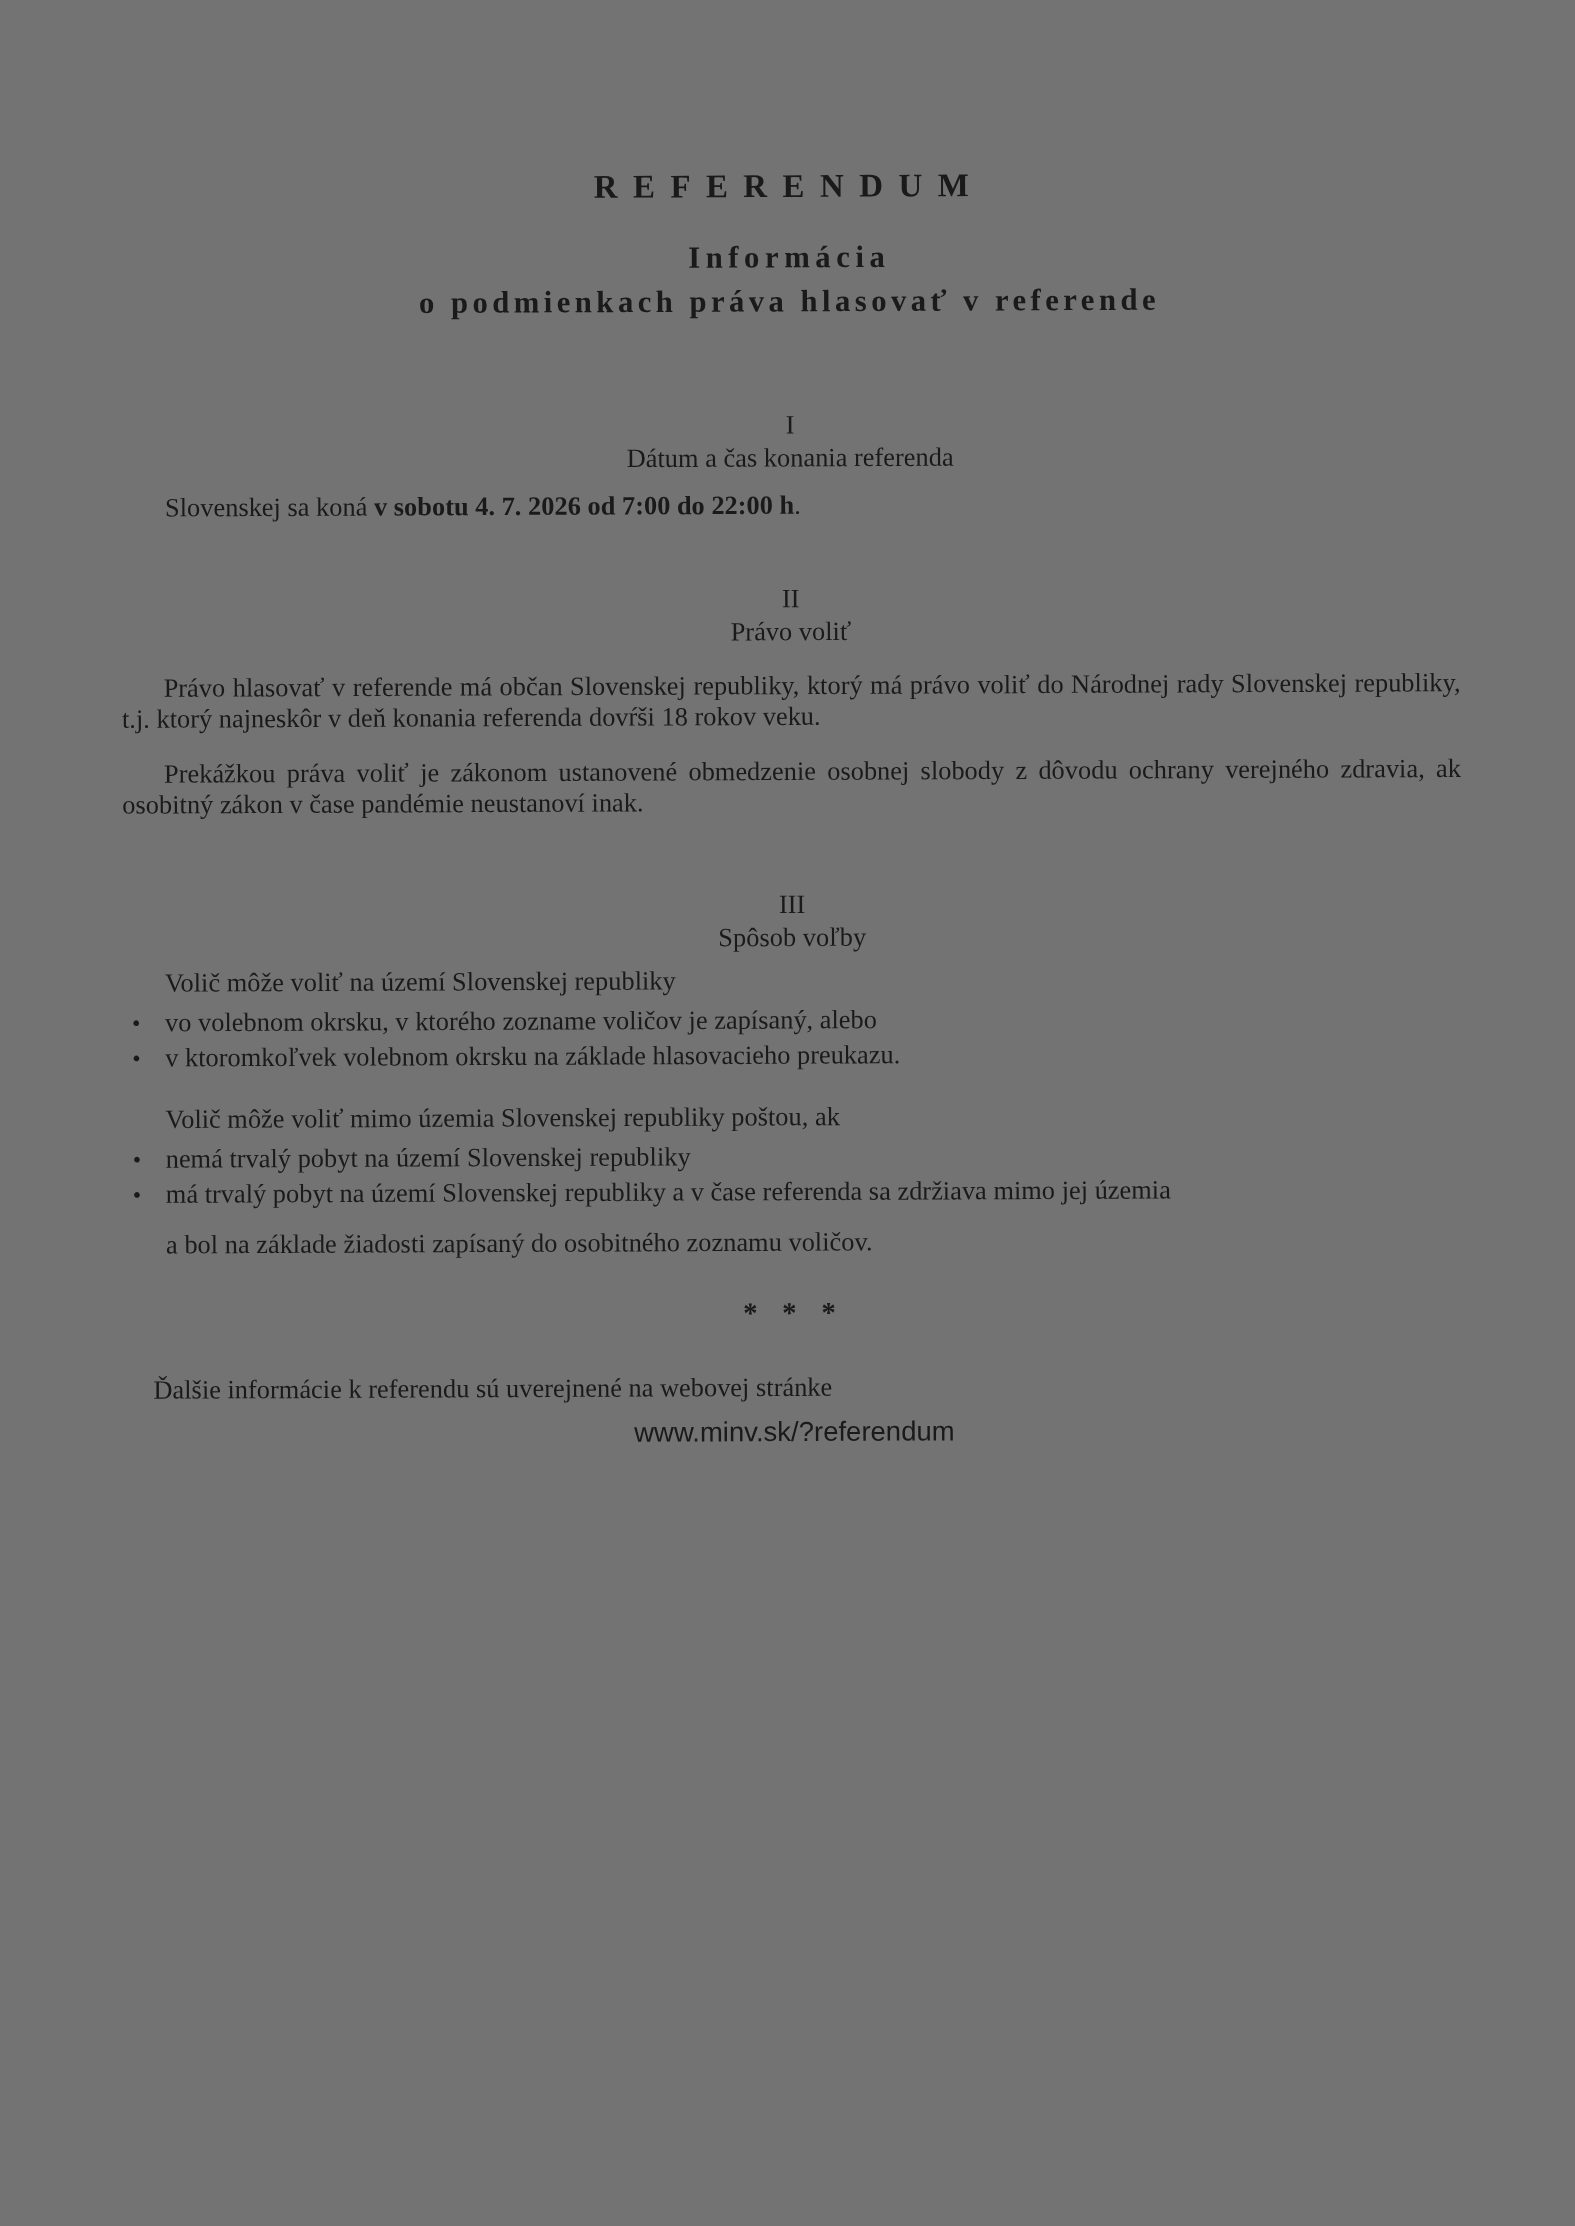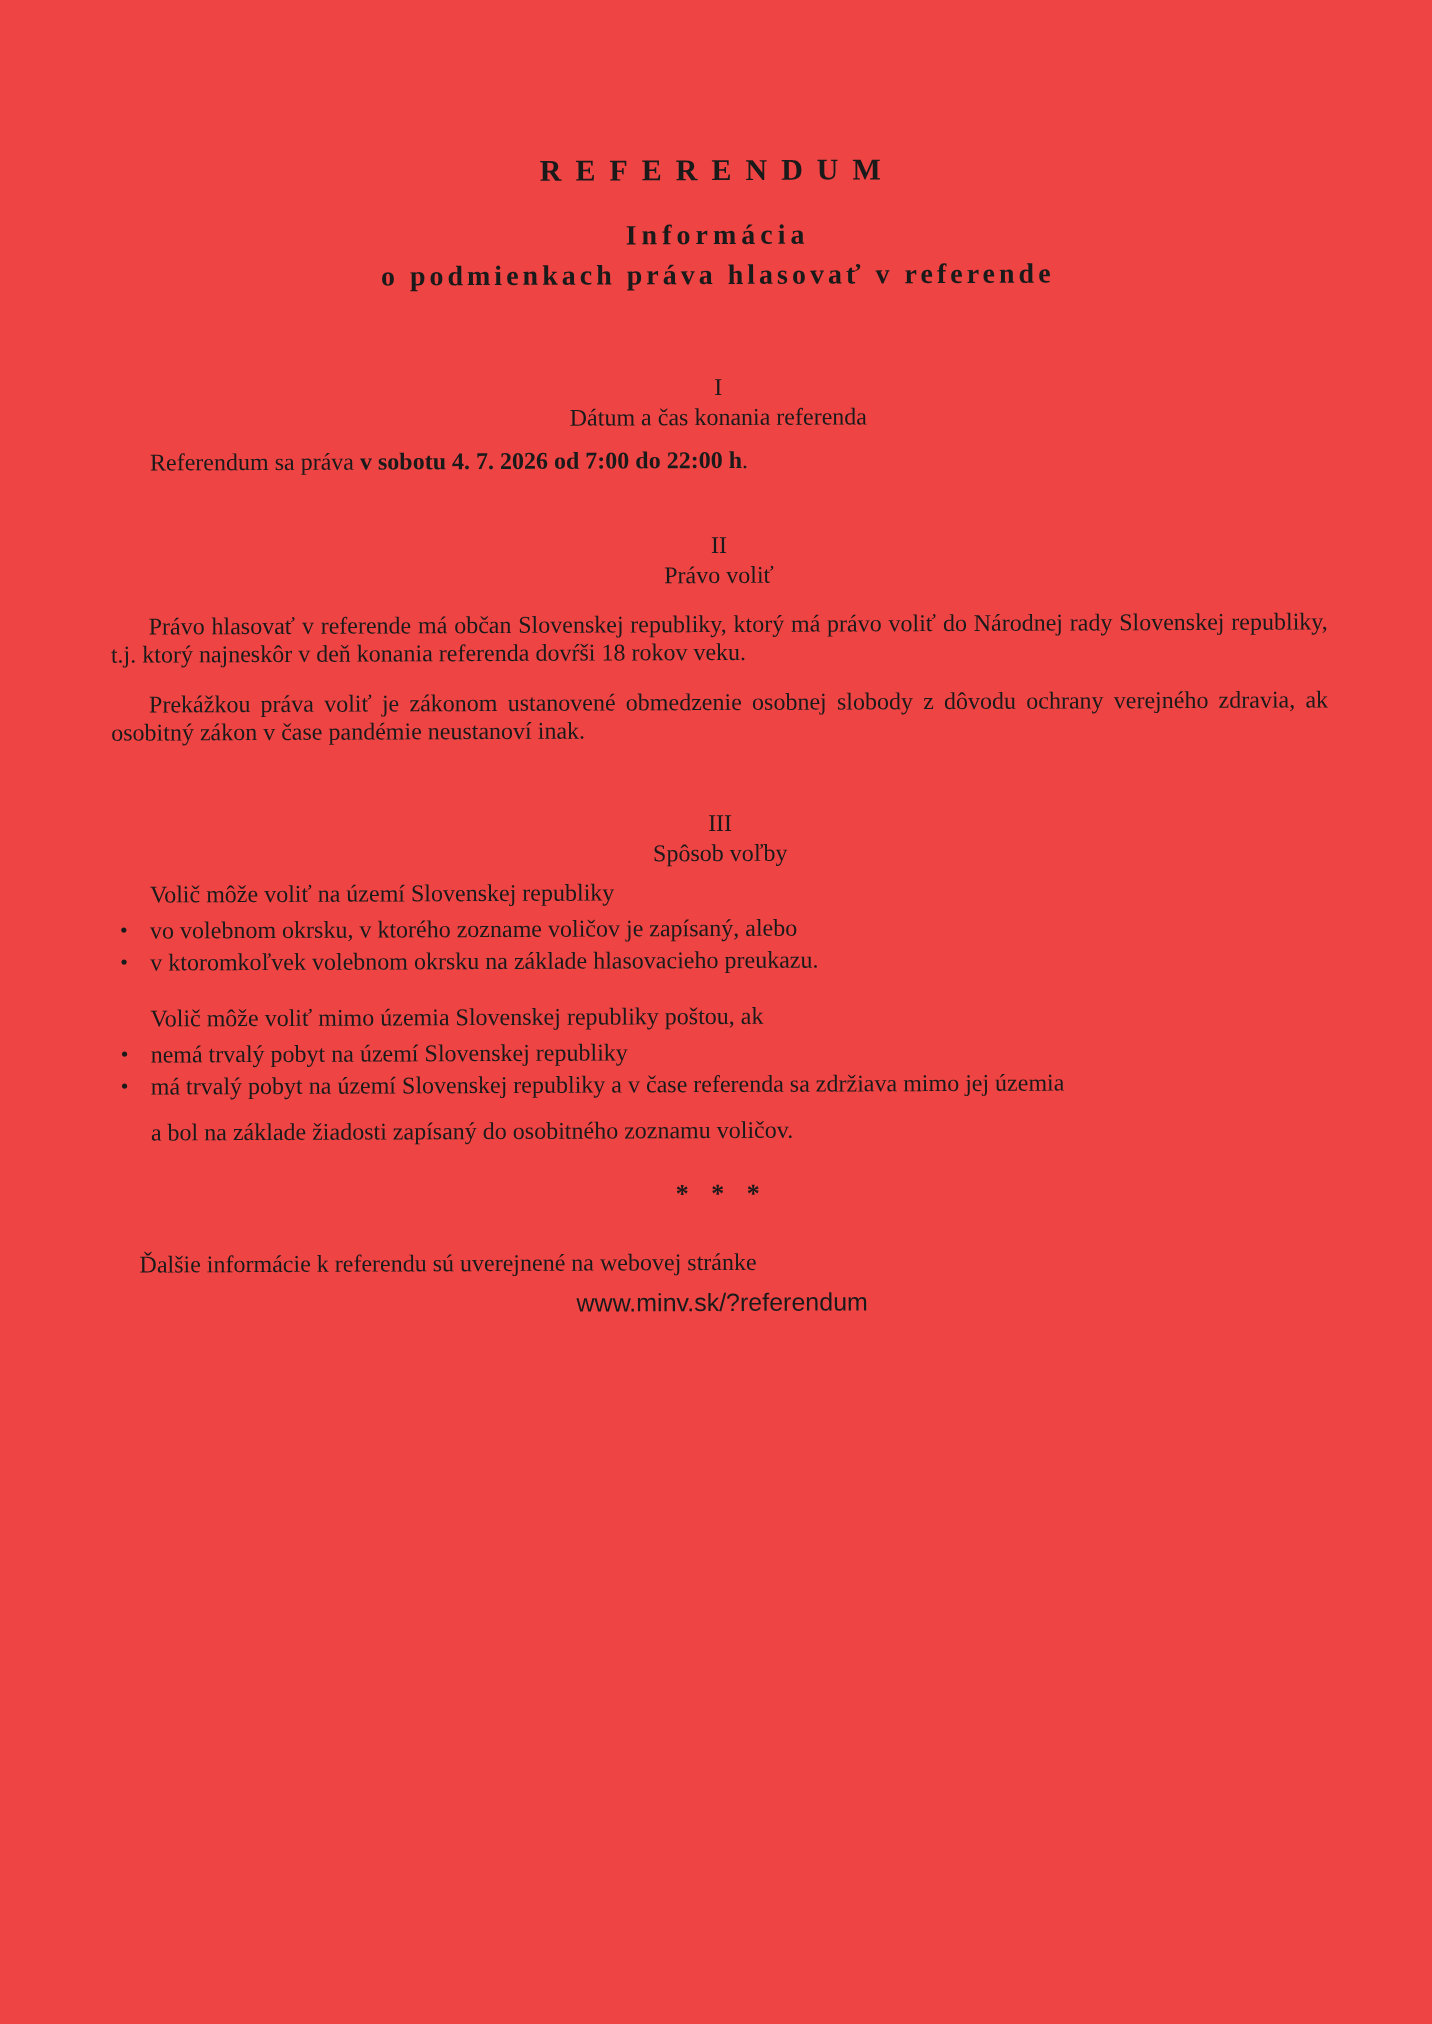--- a/index.html
+++ b/index.html
@@ -4,21 +4,21 @@
 <style>
   html, body {
     margin: 0;
     padding: 0;
     background: #ffffff;
   }
   .page {
     position: relative;
     width: 1432px;
     height: 2024px;
-    background: #ef4444;
+    background: #737373;
     overflow: hidden;
     font-family: "Liberation Serif", serif;
     color: #1a1a1a;
   }
   .content {
     position: absolute;
     left: 108px;
     top: 0;
     width: 1217px;
     transform: rotate(-0.25deg);
@@ -125,21 +125,21 @@
 <div class="page">
   <div class="content">
 
     <h1 class="doc-title">REFERENDUM</h1>
 
     <h2 class="doc-subtitle-1">Informácia</h2>
     <h2 class="doc-subtitle-2">o podmienkach práva hlasovať v referende</h2>
 
     <div class="section-number sec1-number">I</div>
     <div class="section-heading">Dátum a čas konania referenda</div>
-    <p class="date-line"><span>Referendum sa práva </span><span class="date-bold">v sobotu 4. 7. 2026 od 7:00 do 22:00 h</span><span>.</span></p>
+    <p class="date-line"><span>Slovenskej sa koná </span><span class="date-bold">v sobotu 4. 7. 2026 od 7:00 do 22:00 h</span><span>.</span></p>
 
     <div class="section-number sec2-number">II</div>
     <div class="section-heading">Právo voliť</div>
     <p class="para">Právo hlasovať v referende má občan Slovenskej republiky, ktorý má právo voliť do Národnej rady Slovenskej republiky, t.j. ktorý najneskôr v deň konania referenda dovŕši 18 rokov veku.</p>
     <p class="para">Prekážkou práva voliť je zákonom ustanovené obmedzenie osobnej slobody z dôvodu ochrany verejného zdravia, ak osobitný zákon v čase pandémie neustanoví inak.</p>
 
     <div class="section-number sec3-number">III</div>
     <div class="section-heading">Spôsob voľby</div>
 
     <p class="intro-line">Volič môže voliť na území Slovenskej republiky</p>

